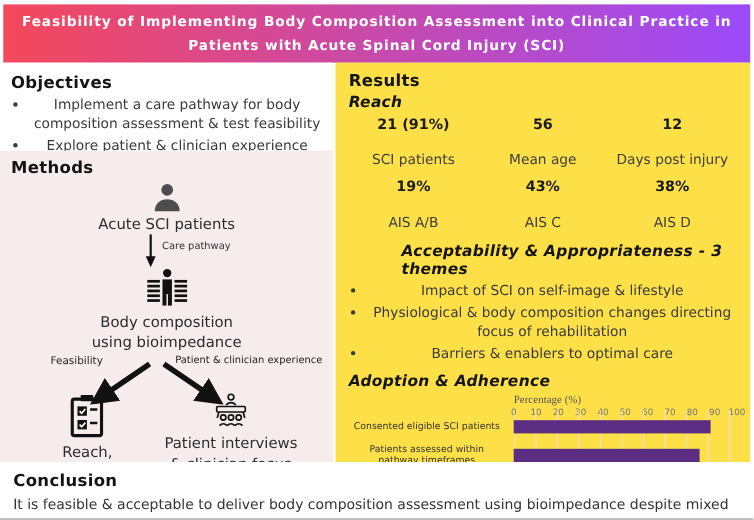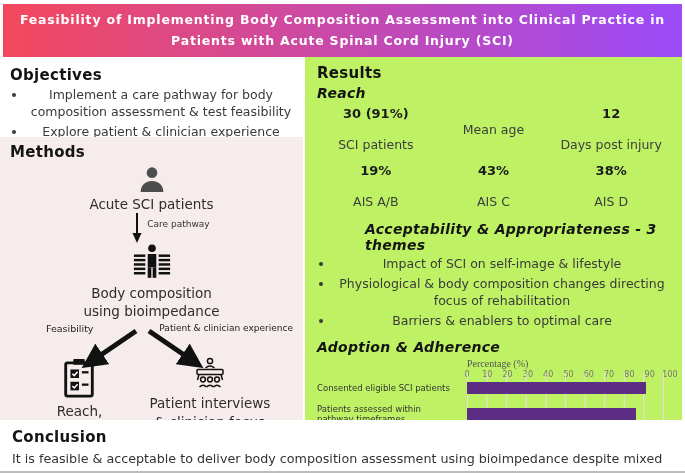--- a/index.html
+++ b/index.html
@@ -8,21 +8,21 @@
   
   .banner { margin:4px 3px 0 3px; height:53px; background:linear-gradient(90deg,#f4485c 0%,#9b4bfa 100%);
             display:flex; flex-direction:column; align-items:center; justify-content:center; }
   .banner .t-line { color:#ffffff; font-weight:bold; font-size:12.5px; letter-spacing:0.8px; line-height:1.65; text-align:center; }
 
   
   .main { display:flex; height:363px; margin-top:0; }
   .col-left { width:303px; display:flex; flex-direction:column; }
   .objectives { height:80px; background:#ffffff; padding:9px 8px 0 10px; box-sizing:border-box; }
   .methods { flex:1; background:#f7ecec; padding:6px 10px 0 10px; box-sizing:border-box; overflow:hidden; }
-  .col-right { flex:1; background:#bef264; margin:0 3px 0 2px; padding:7px 12px 0 12px; box-sizing:border-box; overflow:hidden; }
+  .col-right { flex:1; background:#fde047; margin:0 3px 0 2px; padding:7px 12px 0 12px; box-sizing:border-box; overflow:hidden; }
 
   h2.sec { font-size:15px; font-weight:bold; color:#141414; margin:0 0 3px 0; letter-spacing:0.3px; }
   h3.sub { font-size:14px; font-weight:bold; font-style:italic; color:#141414; margin:4px 0 3px 0; letter-spacing:0.3px; }
 
   ul.blist { margin:2px 0 0 0; padding-left:17px;text-align:center; }
   ul.blist li { font-size:12.5px; color:#3a3a3a; line-height:1.35; margin-bottom:3px; }
 
   
   .flow { display:flex; flex-direction:column; align-items:center; text-align:center; }
   .flow-step { font-size:13.5px; color:#2d2d2d; }
@@ -46,21 +46,21 @@
   
   .chart { margin-top:3px; }
   .chart-head { display:grid; grid-template-columns:150px 1fr; }
   .axis-title { font-size:10px; color:#555; margin-bottom:1px;font-family:Liberation Serif, serif; }
   .tick-strip { position:relative; height:11px; }
   .tick { position:absolute; top:0; transform:translateX(-50%); font-size:8px; color:#767676; }
   .chart-grid { position:relative; display:grid; grid-template-columns:150px 1fr; row-gap:8px; }
   .grid-overlay { position:absolute; left:150px; right:6px; top:-8px; bottom:-6px;
                   background-image:linear-gradient(to right,#ecdce8 1px,transparent 1px);
                   background-size:10% 100%; border-right:1px solid #ecdce8; pointer-events:none; }
-  .bar-label { font-size:8.5px; color:#333; text-align:left; padding-right:8px; align-self:center; line-height:1.25; position:relative; z-index:1; }
+  .bar-label { font-size:8.5px; color:#333; text-align:center; padding-right:8px; align-self:center; line-height:1.25; position:relative; z-index:1; }
   .bar-cell { display:flex; align-items:center; min-height:15px; position:relative; z-index:1; margin-right:6px; }
   .bar { height:12px; }
 
   
   .conclusion { background:#fff; padding:8px 12px 0 12px; }
   .conclusion p { margin:2px 0 0 0; font-size:12.7px; color:#333; line-height:1.5; }
 
   svg { display:block; }
 </style>
 </head>
@@ -198,24 +198,25 @@
         </div>
       </section>
     </div>
 
     <div class="col-right">
       <h2 class="sec">Results</h2>
       <h3 class="sub" style="margin-top:1px;">Reach</h3>
 
       <div class="stats">
         <div>
-          <div class="stat-value">30 (91%)</div>
+          <div class="stat-value">21 (91%)</div>
           <div class="stat-label">SCI patients</div>
         </div>
         <div>
+          <div class="stat-value">56</div>
           <div class="stat-label">Mean age</div>
         </div>
         <div>
           <div class="stat-value">12</div>
           <div class="stat-label">Days post injury</div>
         </div>
         <div>
           <div class="stat-value">19%</div>
           <div class="stat-label">AIS A/B</div>
         </div>

